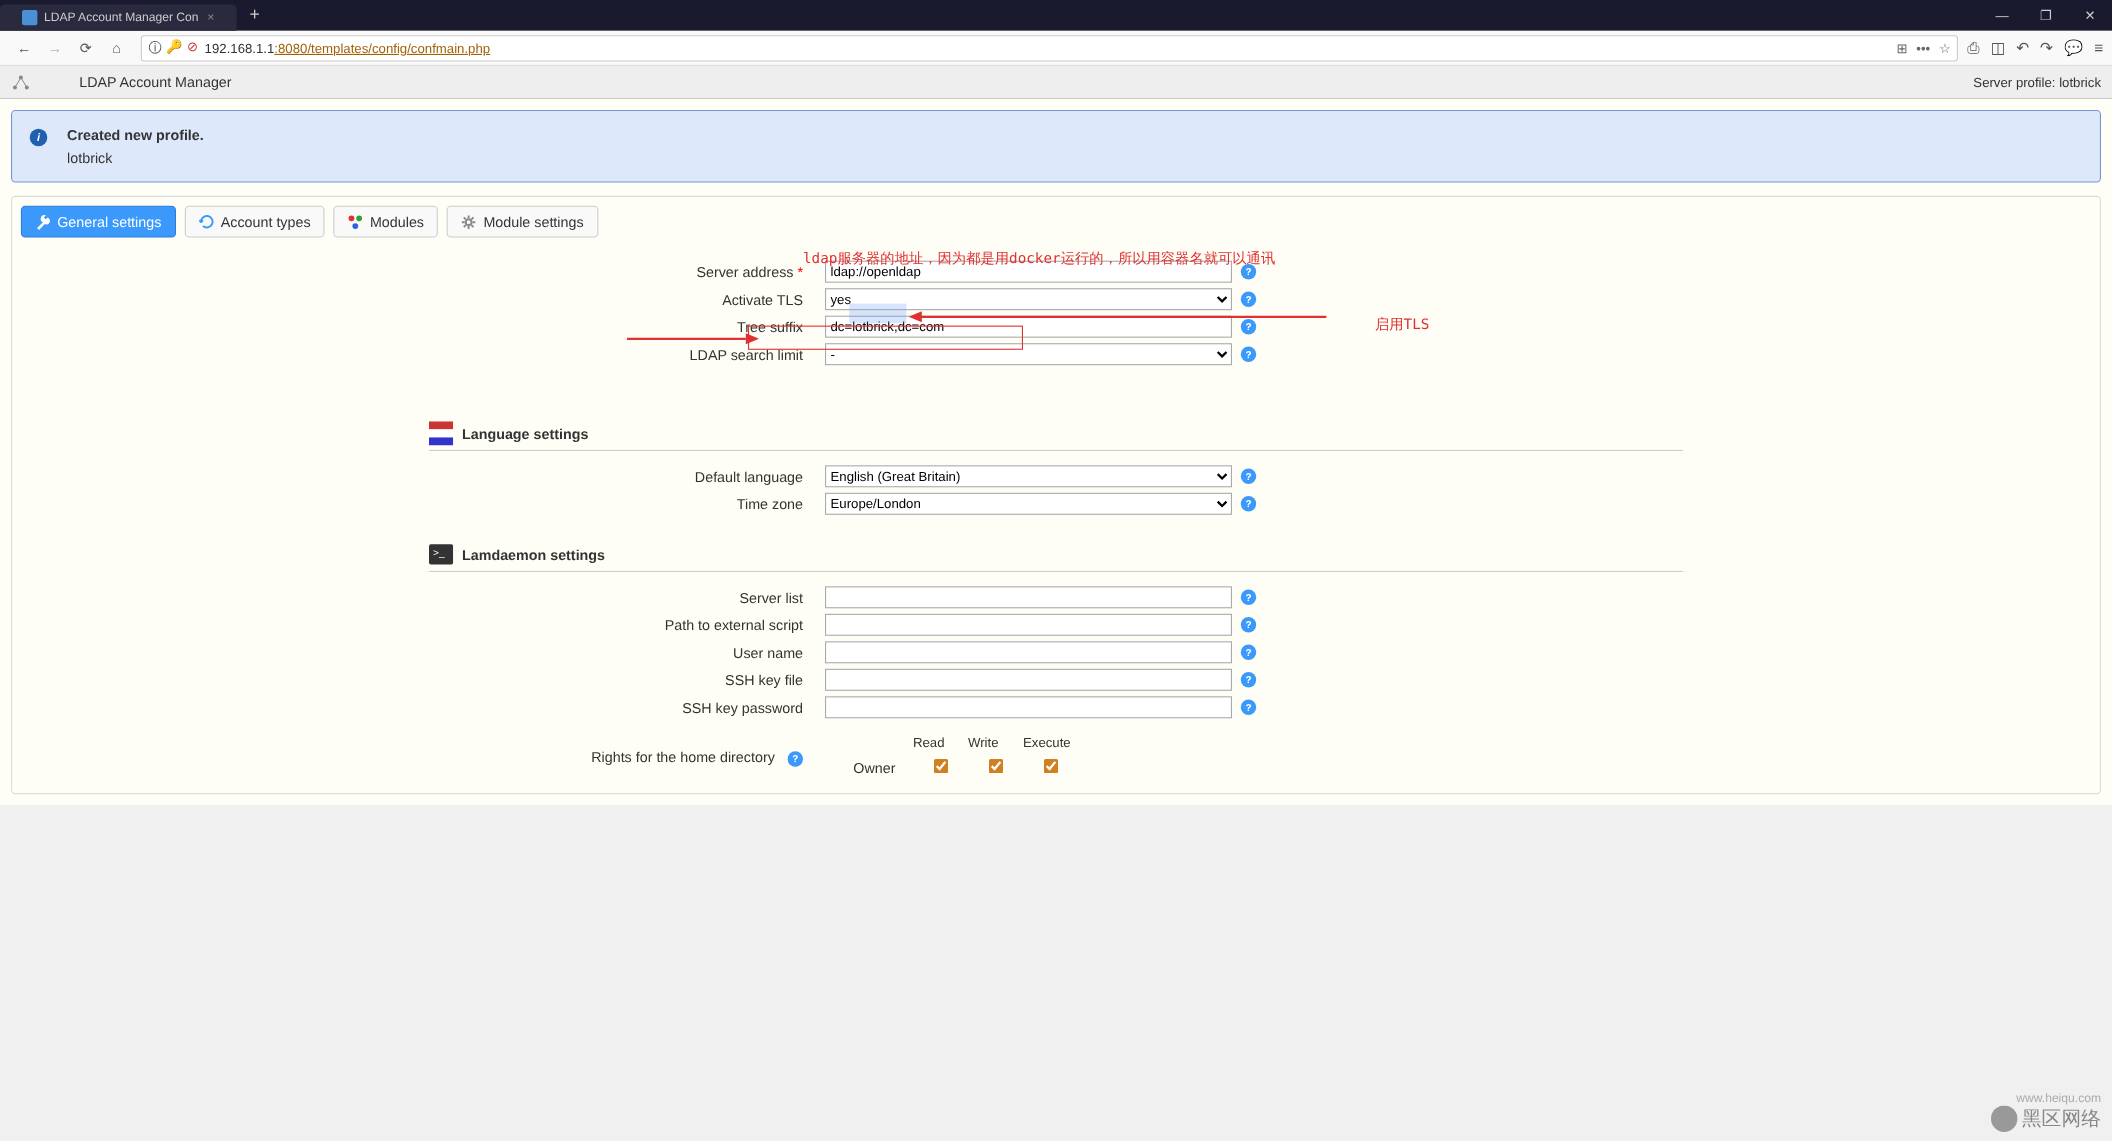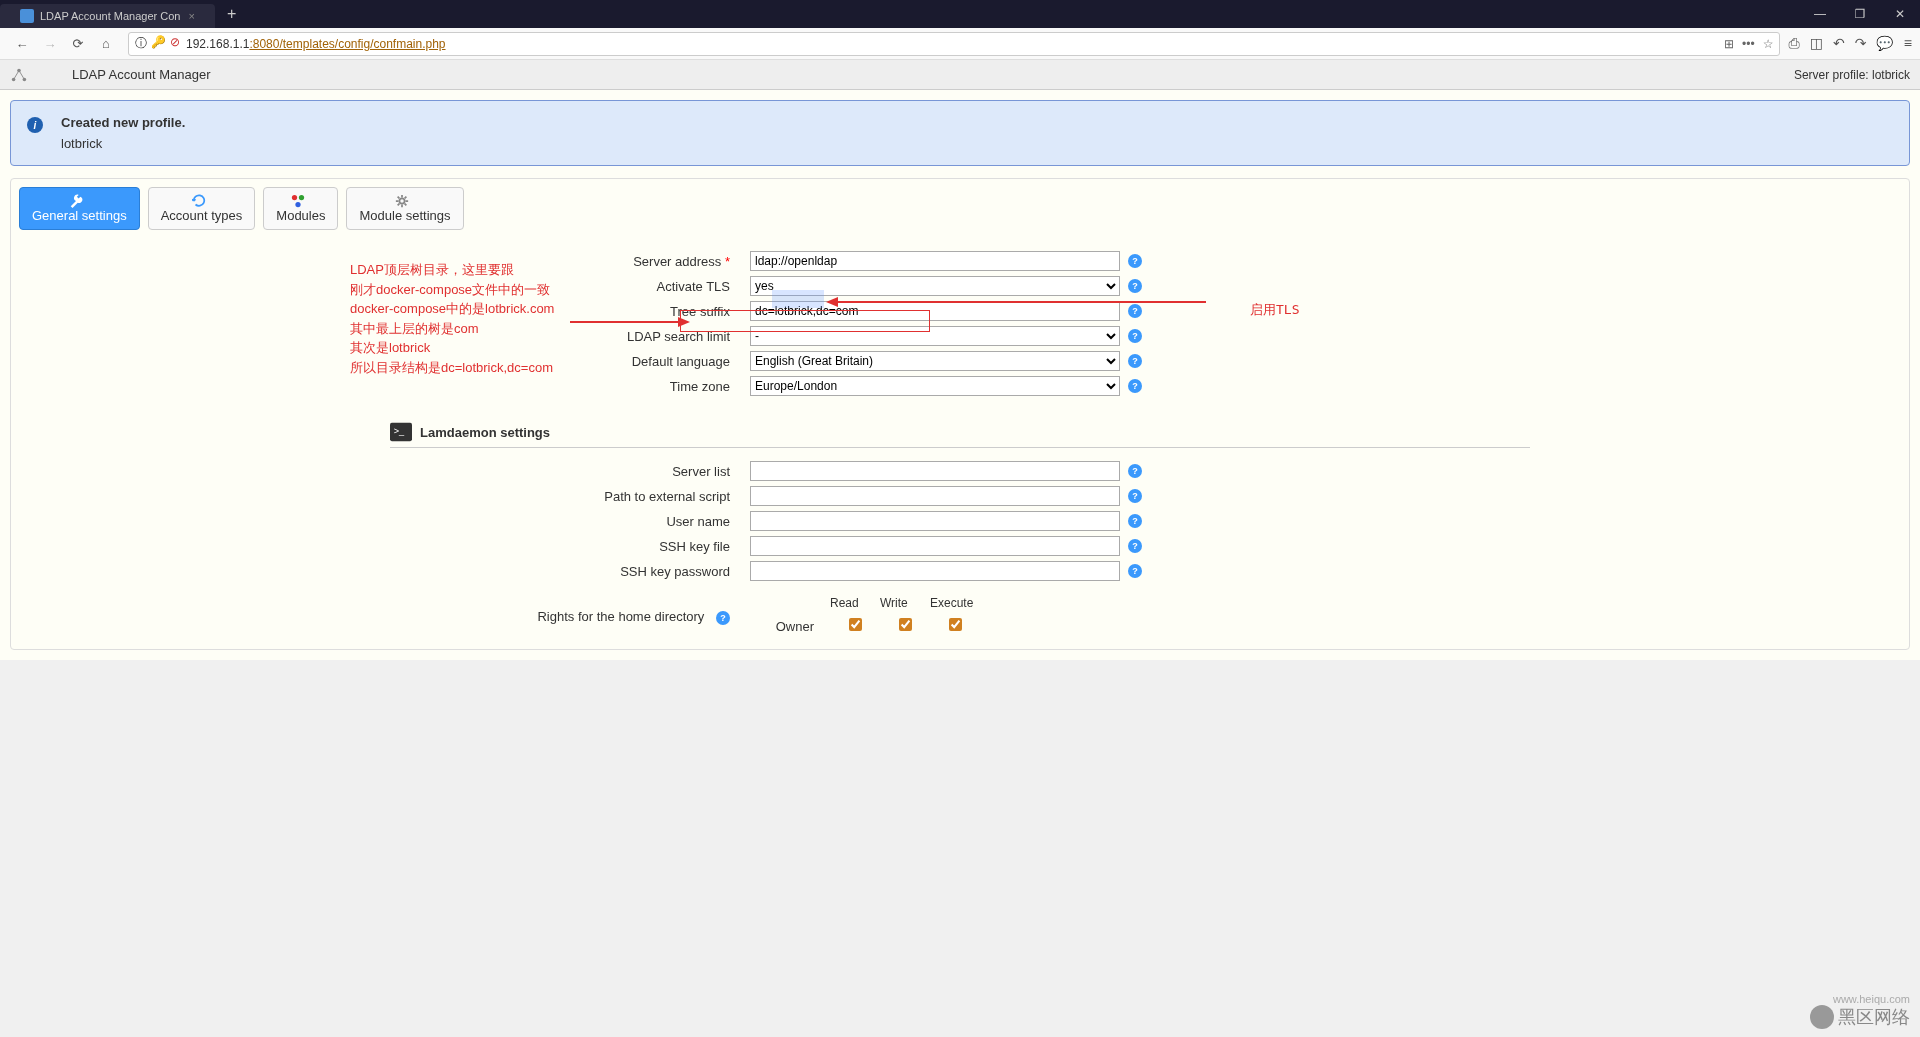--- a/index.html
+++ b/index.html
@@ -29,21 +29,21 @@
 
 
 .content { padding: 10px; background: #fefef6; }
 .msg-box { background: #dde9fa; border: 1px solid #7896d6; border-radius: 4px; padding: 14px 16px; display: flex; align-items: flex-start; margin-bottom: 12px; }
 .info-icon { width: 16px; height: 16px; background: #2060b0; border-radius: 50%; color: #fff; font-size: 10px; font-weight: bold; display: flex; align-items: center; justify-content: center; font-style: italic; margin-right: 18px; margin-top: 2px; }
 .msg-text strong { font-weight: bold; display: block; }
 .msg-text div { margin-top: 6px; }
 
 .panel { background: #fefef6; border: 1px solid #ddd; border-radius: 4px; padding: 8px; }
 .tabs { display: flex; gap: 8px; margin-bottom: 20px; }
-.tab-btn { border: 1px solid #ccc; background: #f9f9f9; padding: 6px 12px; border-radius: 4px; display: flex; align-items: center; font-size: 13px; cursor: pointer; flex-direction: column; }
+.tab-btn { border: 1px solid #ccc; background: #f9f9f9; padding: 6px 12px; border-radius: 4px; display: flex; align-items: center; font-size: 13px; cursor: pointer; }
 .tab-btn.active { background: #3b99fc; color: #fff; border-color: #2a7ed6; }
 .tab-icon { width: 14px; height: 14px; margin-right: 6px; }
 
 .form-section { max-width: 1140px; margin: 0 auto; }
 .section-header { display: flex; align-items: center; border-bottom: 1px solid #ccc; padding-bottom: 4px; margin-bottom: 12px; margin-top: 24px; }
 .section-icon { width: 22px; height: 22px; margin-right: 8px; }
 .section-title { font-weight: bold; font-size: 13px; }
 
 .form-row { display: flex; align-items: center; margin-bottom: 3px; min-height: 22px; }
 .form-label { width: 360px; text-align: right; padding-right: 20px; font-size: 13px; }
@@ -188,41 +188,42 @@
         <div class="form-label">Tree suffix</div>
         <input class="form-input" value="dc=lotbrick,dc=com" style="">
         <span class="help-icon">?</span>
       </div>
       <div class="form-row">
         <div class="form-label">LDAP search limit</div>
         <select class="form-select"><option>-</option></select>
         <span class="help-icon">?</span>
       </div>
 
-      <div class="annot" style="left:-40px;top:10px;width:290px">
-        <div>LDAP顶层树目录，这里要跟</div>
-        <div>刚才docker-compose文件中的一致</div>
-        <div>docker-compose中的是lotbrick.com</div>
-        <div>其中最上层的树是com</div>
-        <div>其次是lotbrick</div>
-        <div>所以目录结构是dc=lotbrick,dc=com</div>
-      </div>
+      <div class="annot" style="left:340px;top:-10px">ldap服务器的地址，因为都是用docker运行的，所以用容器名就可以通讯</div>
       <div class="annot" style="left:860px;top:50px">启用TLS</div>
       <svg class="arrow" style="left:436px;top:42px;width:380px;height:20px">
           <line x1="380" y1="10" x2="10" y2="10" stroke="#e03030" stroke-width="2"></line>
           <polygon points="380,6 380,14 390,10" fill="#e03030" transform="translate(-380,0) scale(-1,1) translate(-390,0)"></polygon>
           <polygon points="0,10 12,5 12,15" fill="#e03030"></polygon>
         </svg>
       <svg class="arrow" style="left:180px;top:62px;width:120px;height:20px">
           <line x1="0" y1="10" x2="108" y2="10" stroke="#e03030" stroke-width="2"></line>
           <polygon points="120,10 108,5 108,15" fill="#e03030"></polygon>
         </svg>
       <div class="red-box" style="left:290px;top:60px;width:250px;height:22px"></div>
       <div class="tls-hl" style="left:382px;top:40px;width:52px;height:18px"></div>
 
+      <div class="section-header" style="margin-top:50px">
+        <svg class="section-icon" viewBox="0 0 24 24">
+            <rect width="24" height="8" fill="#c33"></rect>
+            <rect y="8" width="24" height="8" fill="#fff"></rect>
+            <rect y="16" width="24" height="8" fill="#33c"></rect>
+          </svg>
+        <span class="section-title">Language settings</span>
+      </div>
       <div class="form-row">
         <div class="form-label">Default language</div>
         <select class="form-select"><option>English (Great Britain)</option></select>
         <span class="help-icon">?</span>
       </div>
       <div class="form-row">
         <div class="form-label">Time zone</div>
         <select class="form-select"><option>Europe/London</option></select>
         <span class="help-icon">?</span>
       </div>

